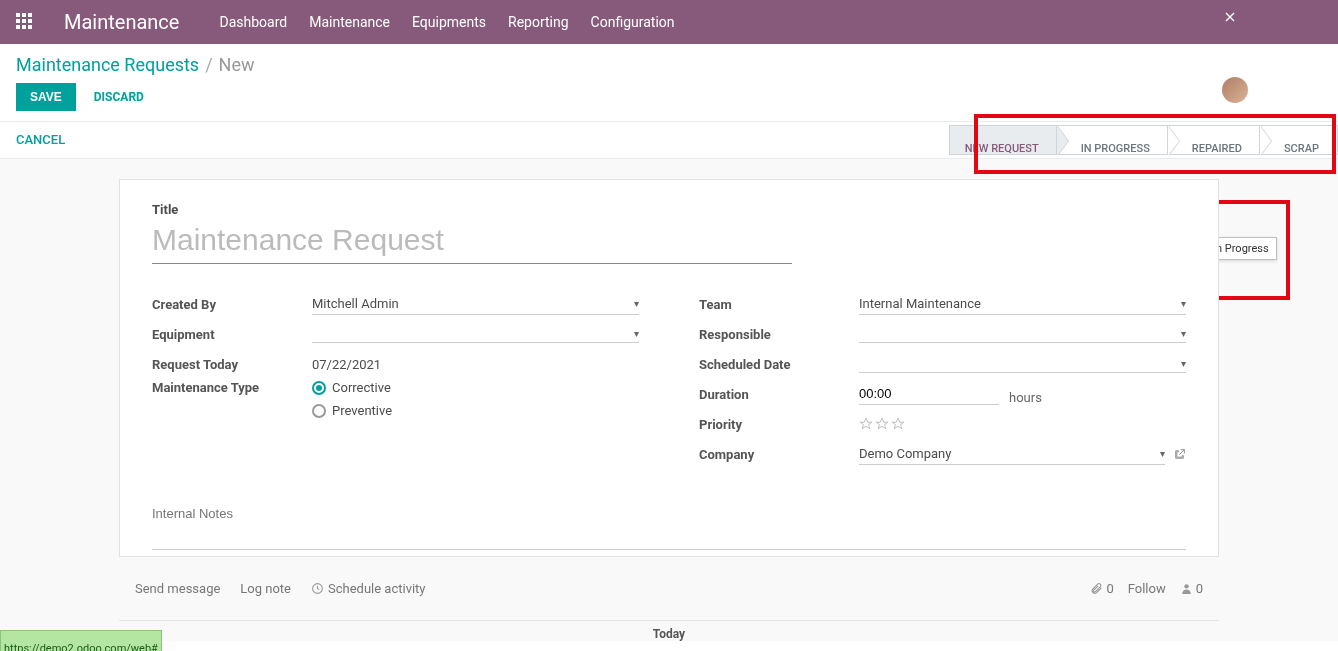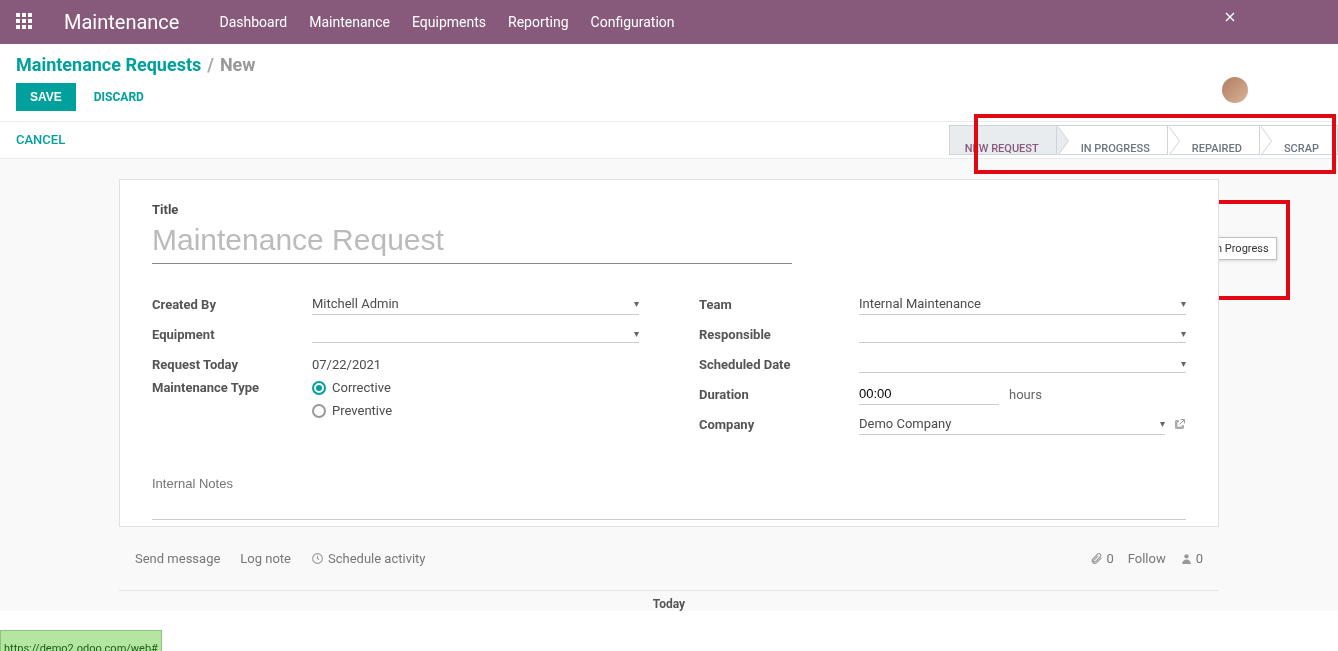--- a/index.html
+++ b/index.html
@@ -11,21 +11,21 @@
 .brand { font-size: 20px; font-weight: 400; color: #fff; margin-right: 40px; }
 .nav-menu { display: flex; gap: 22px; }
 .nav-menu a { color: #fff; text-decoration: none; font-size: 14px; cursor: pointer; }
 .nav-right { margin-left: auto; display: flex; align-items: flex-start; gap: 18px; flex-direction: column; }
 .badge-group { display: flex; align-items: center; position: relative; }
 .pill { background: #00a09d; border-radius: 9px; font-size: 10px; font-weight: bold; padding: 1px 5px; margin-left: 2px; position: relative; top: -5px; }
 .nav-icon { width: 16px; height: 16px; fill: #fff; }
 .avatar { width: 26px; height: 26px; border-radius: 50%; background: linear-gradient(135deg, #b07c62, #d9b499); }
 
 .cp-top { padding: 10px 16px 2px; display: flex; align-items: center; }
-.breadcrumb { font-size: 18px; display: flex; gap: 6px; font-weight: bold; }
+.breadcrumb { font-size: 18px; display: flex; gap: 6px; }
 .bc-link { color: #00a09d; cursor: pointer; }
 .bc-sep { color: #aaa; }
 .bc-current { color: #999; }
 
 .cp-buttons { padding: 6px 16px 10px; display: flex; align-items: center; gap: 18px; }
 .btn-primary { background: #00a09d; color: #fff; border: none; padding: 7px 14px; font-weight: bold; font-size: 12px; cursor: pointer; }
 .btn-link { color: #00a09d; font-weight: bold; font-size: 12px; cursor: pointer; }
 
 .cp-row2 { border-top: 1px solid #e9ecef; border-bottom: 1px solid #e9ecef; display: flex; align-items: stretch; height: 38px; }
 .cancel-link { color: #00a09d; font-size: 13px; padding: 10px 16px; cursor: pointer; font-weight: 500; }
@@ -50,21 +50,21 @@
 .col { flex: 1; }
 .form-row { display: flex; align-items: center; min-height: 28px; margin-bottom: 2px; }
 .form-row label { width: 160px; font-size: 13px; font-weight: bold; color: #555; }
 .val { flex: 1; display: flex; align-items: center; border-bottom: 1px solid #ccc; padding: 3px 0 3px; font-size: 13px; color: #4c4c4c; }
 .val.nob { border-bottom: none; }
 .val .caret { margin-left: auto; color: #666; font-size: 10px; }
 .radio-item { display: flex; align-items: center; gap: 6px; margin-bottom: 8px; font-size: 13px; }
 .radio-dot { width: 14px; height: 14px; border: 2px solid #00a09d; border-radius: 50%; display: flex; align-items: center; justify-content: center; }
 .radio-dot.checked::after { content: ""; width: 6px; height: 6px; background: #00a09d; border-radius: 50%; }
 .radio-dot.unchecked { border-color: #999; }
-.duration-row { display: flex; align-items: center; gap: 10px; }
+.duration-row { display: flex; align-items: flex-end; gap: 10px; }
 .duration-input { width: 140px; border: none; border-bottom: 1px solid #ccc; font-size: 13px; padding: 3px 0; }
 .hours-label { font-size: 13px; color: #666; }
 .stars { display: flex; gap: 2px; }
 .star { width: 14px; height: 14px; fill: none; stroke: #aaa; stroke-width: 1.3; }
 .ext-link { margin-left: 8px; width: 13px; height: 13px; stroke: #7c7c7c; fill: none; stroke-width: 1.5; cursor: pointer; }
 
 .notes-area { margin-top: 26px; }
 .notes-input { width: 100%; border: none; border-bottom: 1px solid #ccc; font-size: 13px; padding: 10px 0 28px; color: #999; }
 
 .red-box1 { position: absolute; border: 4px solid #e30613; top: 114px; left: 974px; width: 362px; height: 60px; pointer-events: none; }
@@ -232,20 +232,34 @@
           <div class="val">
               <span></span>
               <span class="caret">▾</span>
             </div>
         </div>
         <div class="form-row">
           <label>Duration</label>
           <div class="duration-row" style="flex:1;">
             <input class="duration-input" value="00:00" style="">
             <span class="hours-label">hours</span>
+          </div>
+        </div>
+        <div class="form-row">
+          <label>Priority</label>
+          <div class="stars">
+            <svg class="star" viewBox="0 0 24 24">
+                <path d="M12 2l3 7h7l-5.5 4 2 7L12 16l-6.5 4 2-7L2 9h7z"></path>
+              </svg>
+            <svg class="star" viewBox="0 0 24 24">
+                <path d="M12 2l3 7h7l-5.5 4 2 7L12 16l-6.5 4 2-7L2 9h7z"></path>
+              </svg>
+            <svg class="star" viewBox="0 0 24 24">
+                <path d="M12 2l3 7h7l-5.5 4 2 7L12 16l-6.5 4 2-7L2 9h7z"></path>
+              </svg>
           </div>
         </div>
         <div class="form-row">
           <label>Company</label>
           <div class="val">
               <span>Demo Company</span>
               <span class="caret">▾</span>
             </div>
           <svg class="ext-link" viewBox="0 0 24 24">
               <path d="M14 3h7v7M21 3l-9 9M5 5h5v2H7v10h10v-3h2v5H5V5z"></path>

